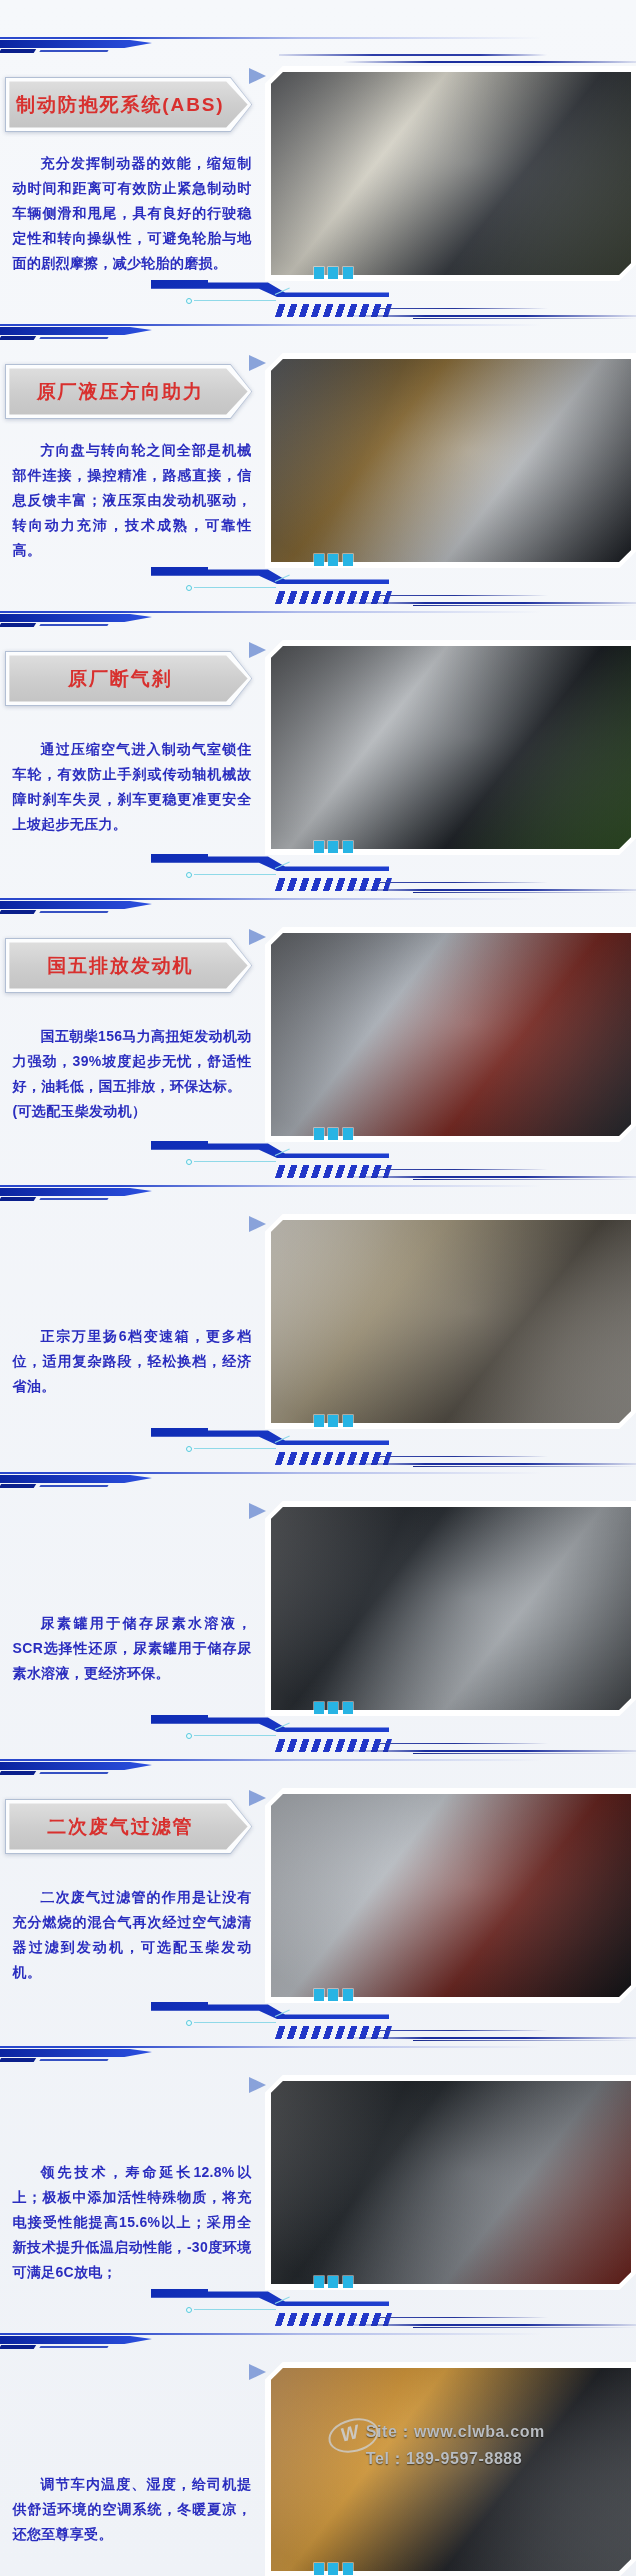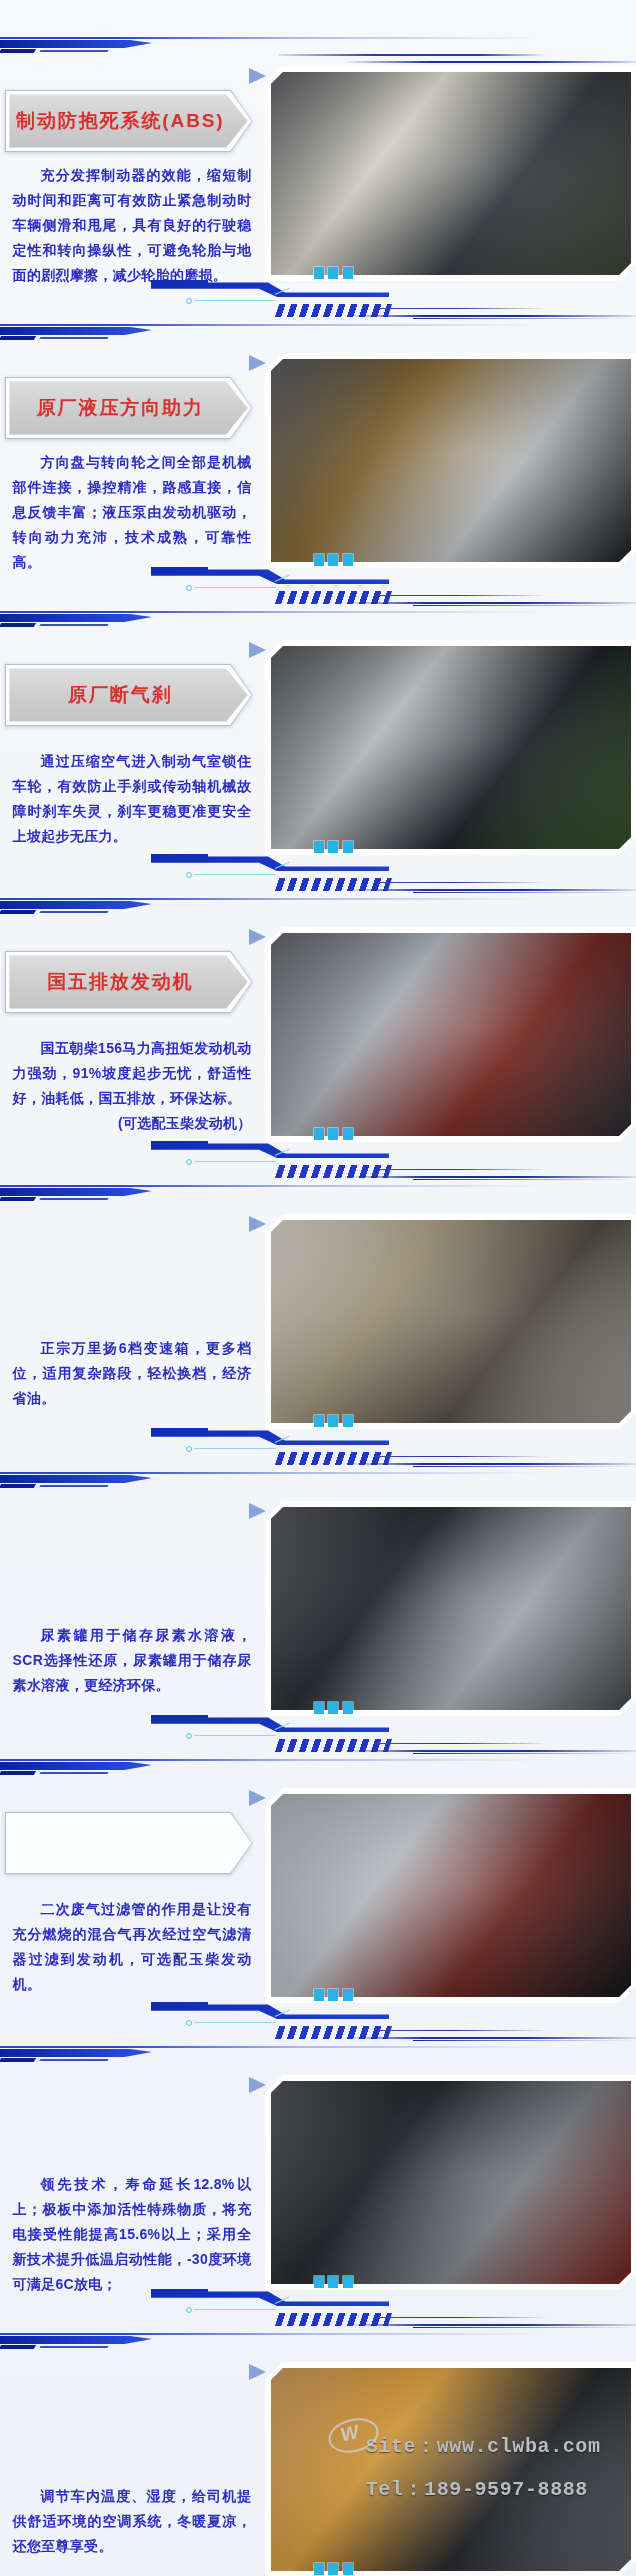--- a/index.html
+++ b/index.html
@@ -21,33 +21,33 @@
 
   
   .toplines{position:absolute;left:0;top:53px;width:636px;height:14px;display:none;}
   .first .toplines{display:block;}
   .tl-a{position:absolute;left:279px;top:1.3px;width:268px;height:1.3px;
         background:linear-gradient(90deg,rgba(40,60,170,.15),#2b3ca8 35%,#2b3ca8 75%,rgba(40,60,170,0));}
   .tl-b{position:absolute;left:343px;top:8.2px;width:293px;height:1.9px;
         background:linear-gradient(90deg,rgba(25,45,160,0),#1c2f9e 30%,#1c2f9e 65%,rgba(25,45,160,.12));}
 
   
-  .badge-outer{position:absolute;left:5px;top:90px;width:247px;height:62px;z-index:3;
+  .badge-outer{position:absolute;left:5px;top:77px;width:247px;height:55px;z-index:3;
                filter:drop-shadow(0 1.3px 1.9px rgba(130,145,170,.45));}
   .badge-line,.badge-white,.badge-gray{position:absolute;
                clip-path:polygon(0 0,calc(100% - 21.4px) 0,100% 50%,calc(100% - 21.4px) 100%,0 100%);}
   .badge-line{inset:0;background:#b2bfd4;}
   .badge-white{inset:0.6px;background:#fcfdfe;}
   .badge-gray{inset:4.4px;background:linear-gradient(180deg,#dedede 0%,#cdcdcd 55%,#c4c4c4 100%);
               display:flex;align-items:center;justify-content:center;padding-right:16.4px;}
   .badge-gray .title{font-size:19px;font-weight:bold;letter-spacing:1.9px;color:#d8302e;white-space:nowrap;}
 
   
-  .body{position:absolute;left:12.6px;top:154px;width:239px;height:142px;z-index:3;
-        display:flex;flex-direction:column;justify-content:center;align-items:flex-end;}
+  .body{position:absolute;left:12.6px;top:142px;width:239px;height:142px;z-index:3;
+        display:flex;flex-direction:column;justify-content:center;}
   .body p{margin:0;font-size:14px;line-height:25px;font-weight:bold;color:#2a2dbf;
           text-align:justify;letter-spacing:0.3px;}
   .body p:first-child{text-indent:2em;}
 
   
   .photo-wrap{position:absolute;left:265px;top:66px;width:372px;height:215px;z-index:1;background:#ffffff;
               clip-path:polygon(17.6px 0,100% 0,100% calc(100% - 17.6px),calc(100% - 17.6px) 100%,0 100%,0 17.6px);
               filter:drop-shadow(0 0 0.6px #9fb9dc) drop-shadow(0 2.5px 4.4px rgba(100,130,170,.35));}
   .photo{position:absolute;inset:5.7px;
          clip-path:polygon(12.6px 0,100% 0,100% calc(100% - 12.6px),calc(100% - 12.6px) 100%,0 100%,0 12.6px);}
@@ -73,22 +73,22 @@
   .dv-a{position:absolute;left:378px;top:33px;width:170px;height:1.3px;
         background:linear-gradient(90deg,#3a4aac 0%,#25359a 45%,rgba(37,53,154,0) 100%);}
   .dv-b{position:absolute;left:343px;top:40px;width:293px;height:1.9px;
         background:linear-gradient(90deg,rgba(28,47,158,0),#1c2f9e 28%,#1c2f9e 62%,rgba(28,47,158,.12));}
   .dv-c{position:absolute;left:413px;top:43px;width:224px;height:1.3px;
         background:linear-gradient(90deg,#17288e 0%,rgba(23,40,142,.35) 60%,rgba(23,40,142,0) 100%);}
 
   
   .wm{display:none;}
   .last .wm{display:block;position:absolute;right:6.3px;top:54px;width:265px;color:#b9bdc2;z-index:3;}
-  .wm-text p{margin:16px 0 5px 0;font-size:20px;font-weight:bold;letter-spacing:0.6px;
-             text-shadow:0 0.6px 1.3px rgba(0,0,0,.55);font-family:Liberation Mono, monospace;}
+  .wm-text p{margin:6px 0 5px 0;font-size:16px;font-weight:bold;letter-spacing:0.6px;
+             text-shadow:0 0.6px 1.3px rgba(0,0,0,.55);}
   .wm-logo{position:absolute;left:-38px;top:2.5px;width:47px;height:29px;border:2.5px solid rgba(205,209,215,.75);
            border-radius:50%;transform:rotate(-14deg);}
   .wm-logo span{position:absolute;left:11.3px;top:1.3px;font-size:19px;font-style:italic;font-weight:bold;color:rgba(205,209,215,.85);}
 </style>
 </head>
 <body>
 
 <div id="page">
   <section class="section first">
 
@@ -244,21 +244,21 @@
 
     <div class="badge-outer">
       <div class="badge-line"></div>
       <div class="badge-white"></div>
       <div class="badge-gray">
         <span class="title">国五排放发动机</span>
       </div>
     </div>
 
     <div class="body">
-        <p>国五朝柴156马力高扭矩发动机动力强劲，91%坡度起步无忧，舒适性好，油耗低，国五排放，环保达标。</p>
+        <p>国五朝柴156马力高扭矩发动机动力强劲，39%坡度起步无忧，舒适性好，油耗低，国五排放，环保达标。</p>
         <p>(可选配玉柴发动机）</p>
       </div>
 
     <div class="photo-wrap">
       <div class="photo" style="background: linear-gradient(128deg, rgb(42, 46, 53) 0%, rgb(182, 188, 196) 34%, rgb(138, 42, 34) 64%, rgb(60, 66, 74) 100%);"></div>
 
     </div>
     <div class="photo-tri"></div>
 
     <div class="dots">
@@ -363,20 +363,23 @@
     <div class="swoosh">
       <span class="sw-tail"></span>
       <span class="sw-bar"></span>
       <span class="sw-s1"></span>
       <span class="sw-s2"></span>
     </div>
 
     <div class="badge-outer">
       <div class="badge-line"></div>
       <div class="badge-white"></div>
+      <div class="badge-gray">
+        <span class="title">二次废气过滤管</span>
+      </div>
     </div>
 
     <div class="body">
         <p>二次废气过滤管的作用是让没有充分燃烧的混合气再次经过空气滤清器过滤到发动机，可选配玉柴发动机。</p>
       </div>
 
     <div class="photo-wrap">
       <div class="photo" style="background: linear-gradient(128deg, rgb(154, 160, 168) 0%, rgb(198, 203, 209) 34%, rgb(122, 38, 32) 64%, rgb(30, 34, 40) 100%);"></div>
 
     </div>

